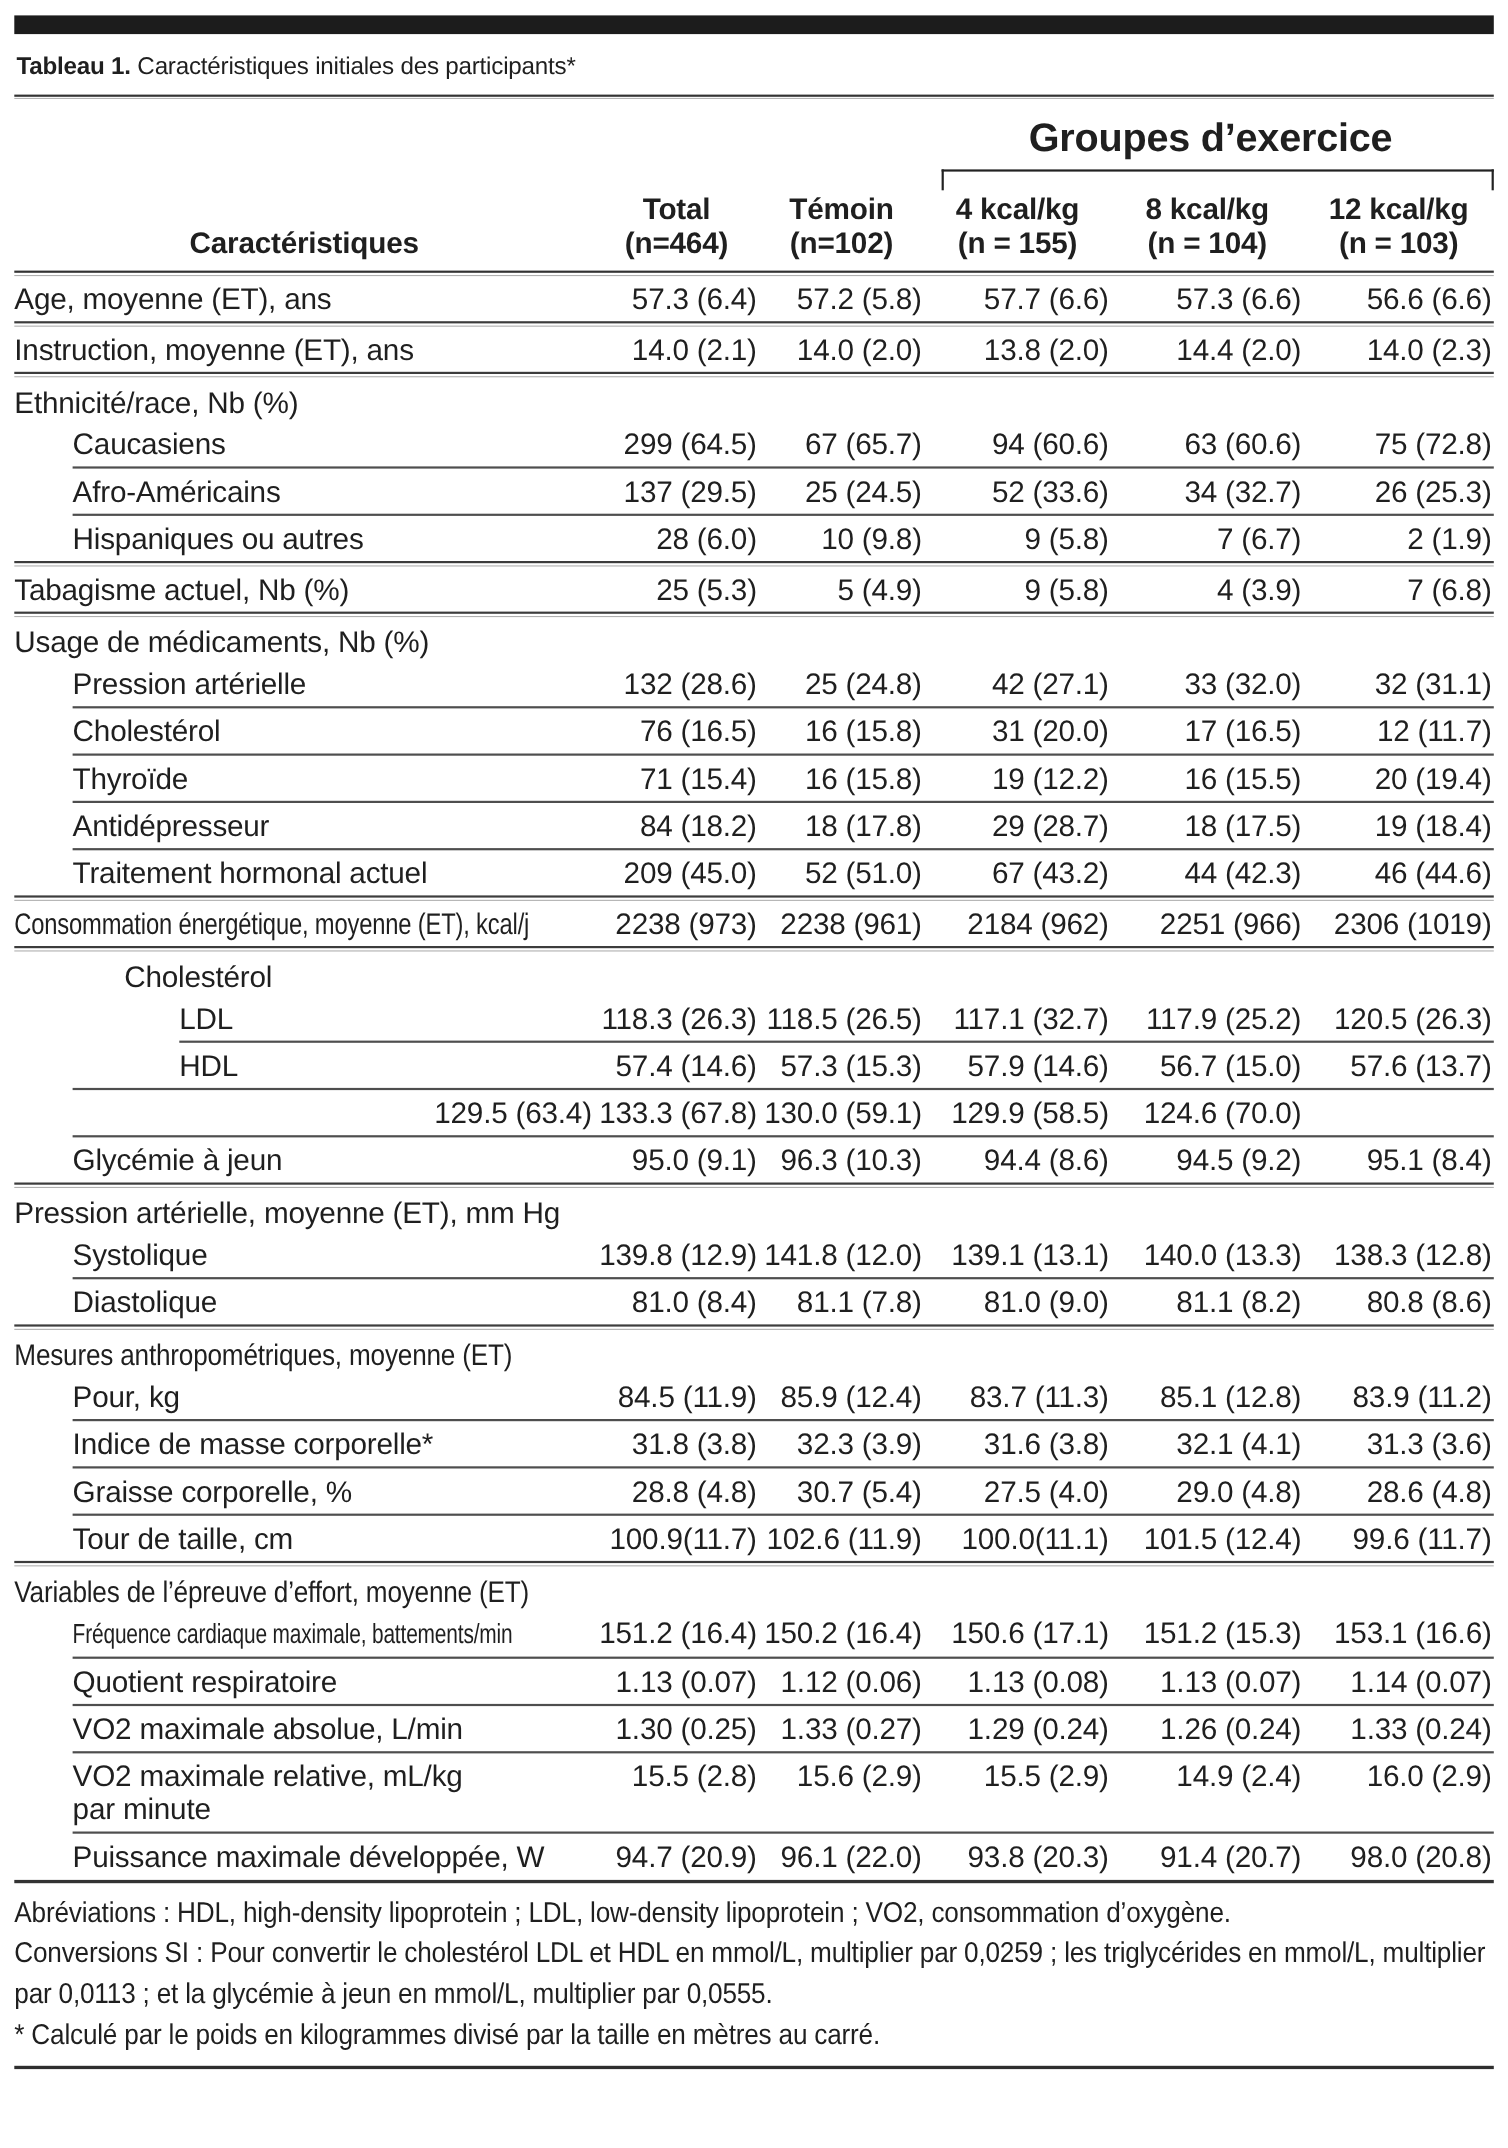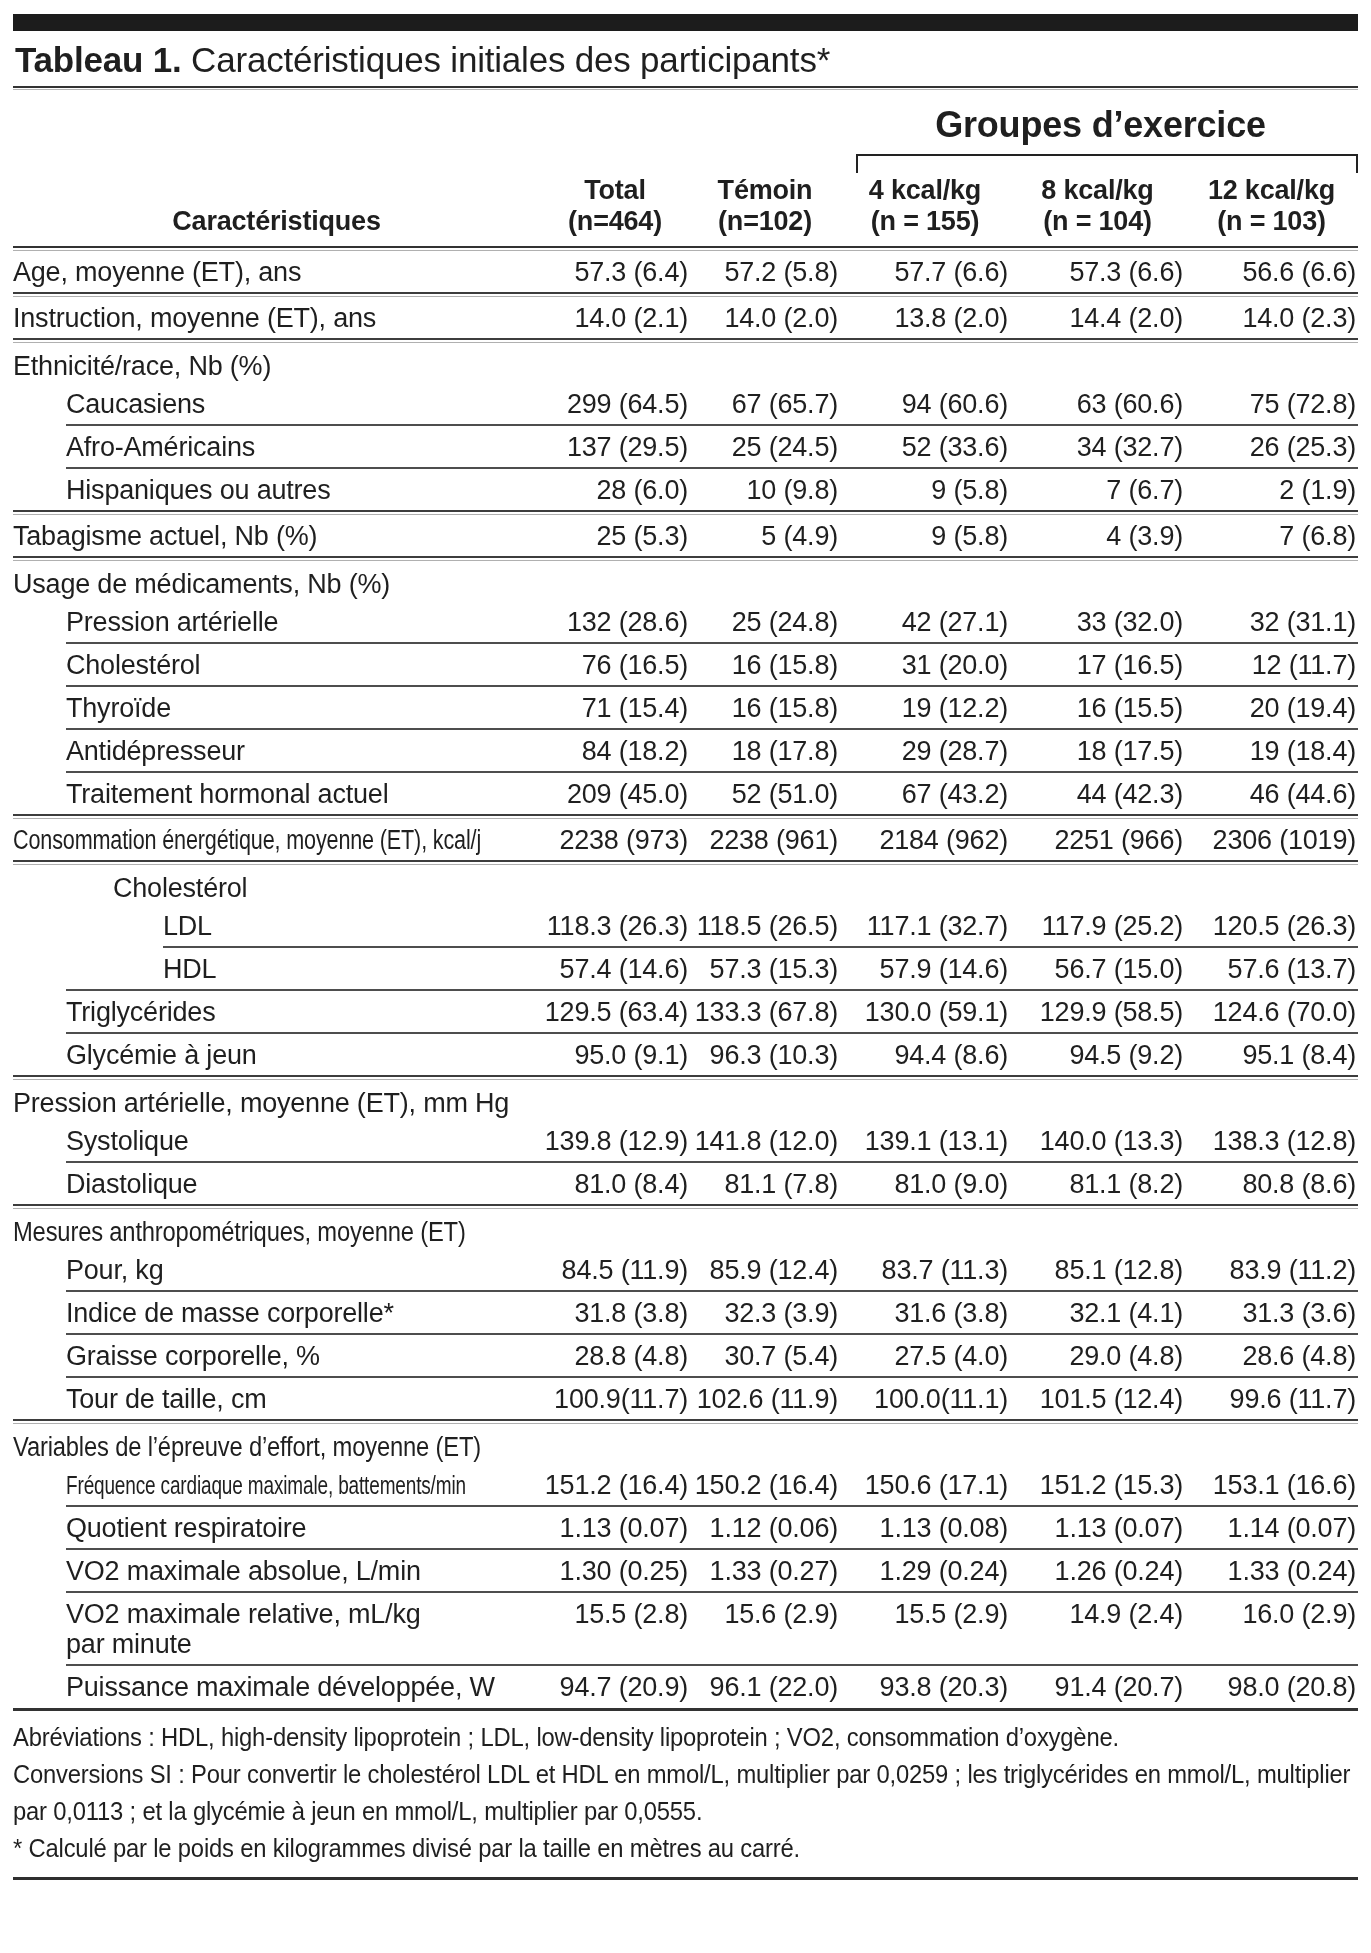--- a/index.html
+++ b/index.html
@@ -1,20 +1,20 @@
 <!DOCTYPE html>
 <html><head>
 <meta charset="utf-8">
 <style>
   * { margin:0; padding:0; box-sizing:border-box; }
   html,body { background:#ffffff; }
   body { font-family:"Liberation Sans", sans-serif; color:#1f1f1f; }
   .page { width:1371px; min-height:1953px; padding:0 13px; overflow:hidden; background:#fff; letter-spacing:-0.2px; }
   .topbar { height:17px; background:#1c1c1c; margin-top:14px; }
-  .title { font-size:35px; line-height:34px; padding:12px 0 9px 2px; }
+  .title { font-size:22px; line-height:34px; padding:12px 0 9px 2px; }
   .title b { font-weight:bold; }
   .rule-title { height:4px; border-top:2px solid #333; border-bottom:1px solid #b5b5b5; }
   .grp-exercise { width:515px; margin-left:830px; text-align:center; font-weight:bold; font-size:36px; padding:14px 0 8px 0; }
   .bracket { margin-left:843px; width:502px; height:19px; border-top:2px solid #222; border-left:2px solid #222; border-right:2px solid #222; }
   .cols, .row { display:grid; grid-template-columns:527px 150px 150px 170px 175px 173px; }
   .cols { align-items:end; padding:2px 0 9px 0; }
   .colh { font-weight:bold; font-size:27px; line-height:31px; text-align:center; white-space:pre-line; }
   .rule-head { height:5px; border-top:2px solid #333; border-bottom:1px solid #b0b0b0; }
   .row { align-items:start; font-size:27px; line-height:30px; }
   .lbl { padding:6px 0 5px 0; }
@@ -211,21 +211,20 @@
     <div class="lbl ind3"><span>HDL</span></div>
     <div class="val">57.4 (14.6)</div>
     <div class="val">57.3 (15.3)</div>
     <div class="val">57.9 (14.6)</div>
     <div class="val">56.7 (15.0)</div>
     <div class="val">57.6 (13.7)</div>
   </div>
   <div class="sep-ind"></div>
 
   <div class="row">
-    <div class="lbl ind1"><span>Triglycérides</span></div>
     <div class="val">129.5 (63.4)</div>
     <div class="val">133.3 (67.8)</div>
     <div class="val">130.0 (59.1)</div>
     <div class="val">129.9 (58.5)</div>
     <div class="val">124.6 (70.0)</div>
   </div>
   <div class="sep-ind"></div>
 
   <div class="row">
     <div class="lbl ind1"><span>Glycémie à jeun</span></div>

